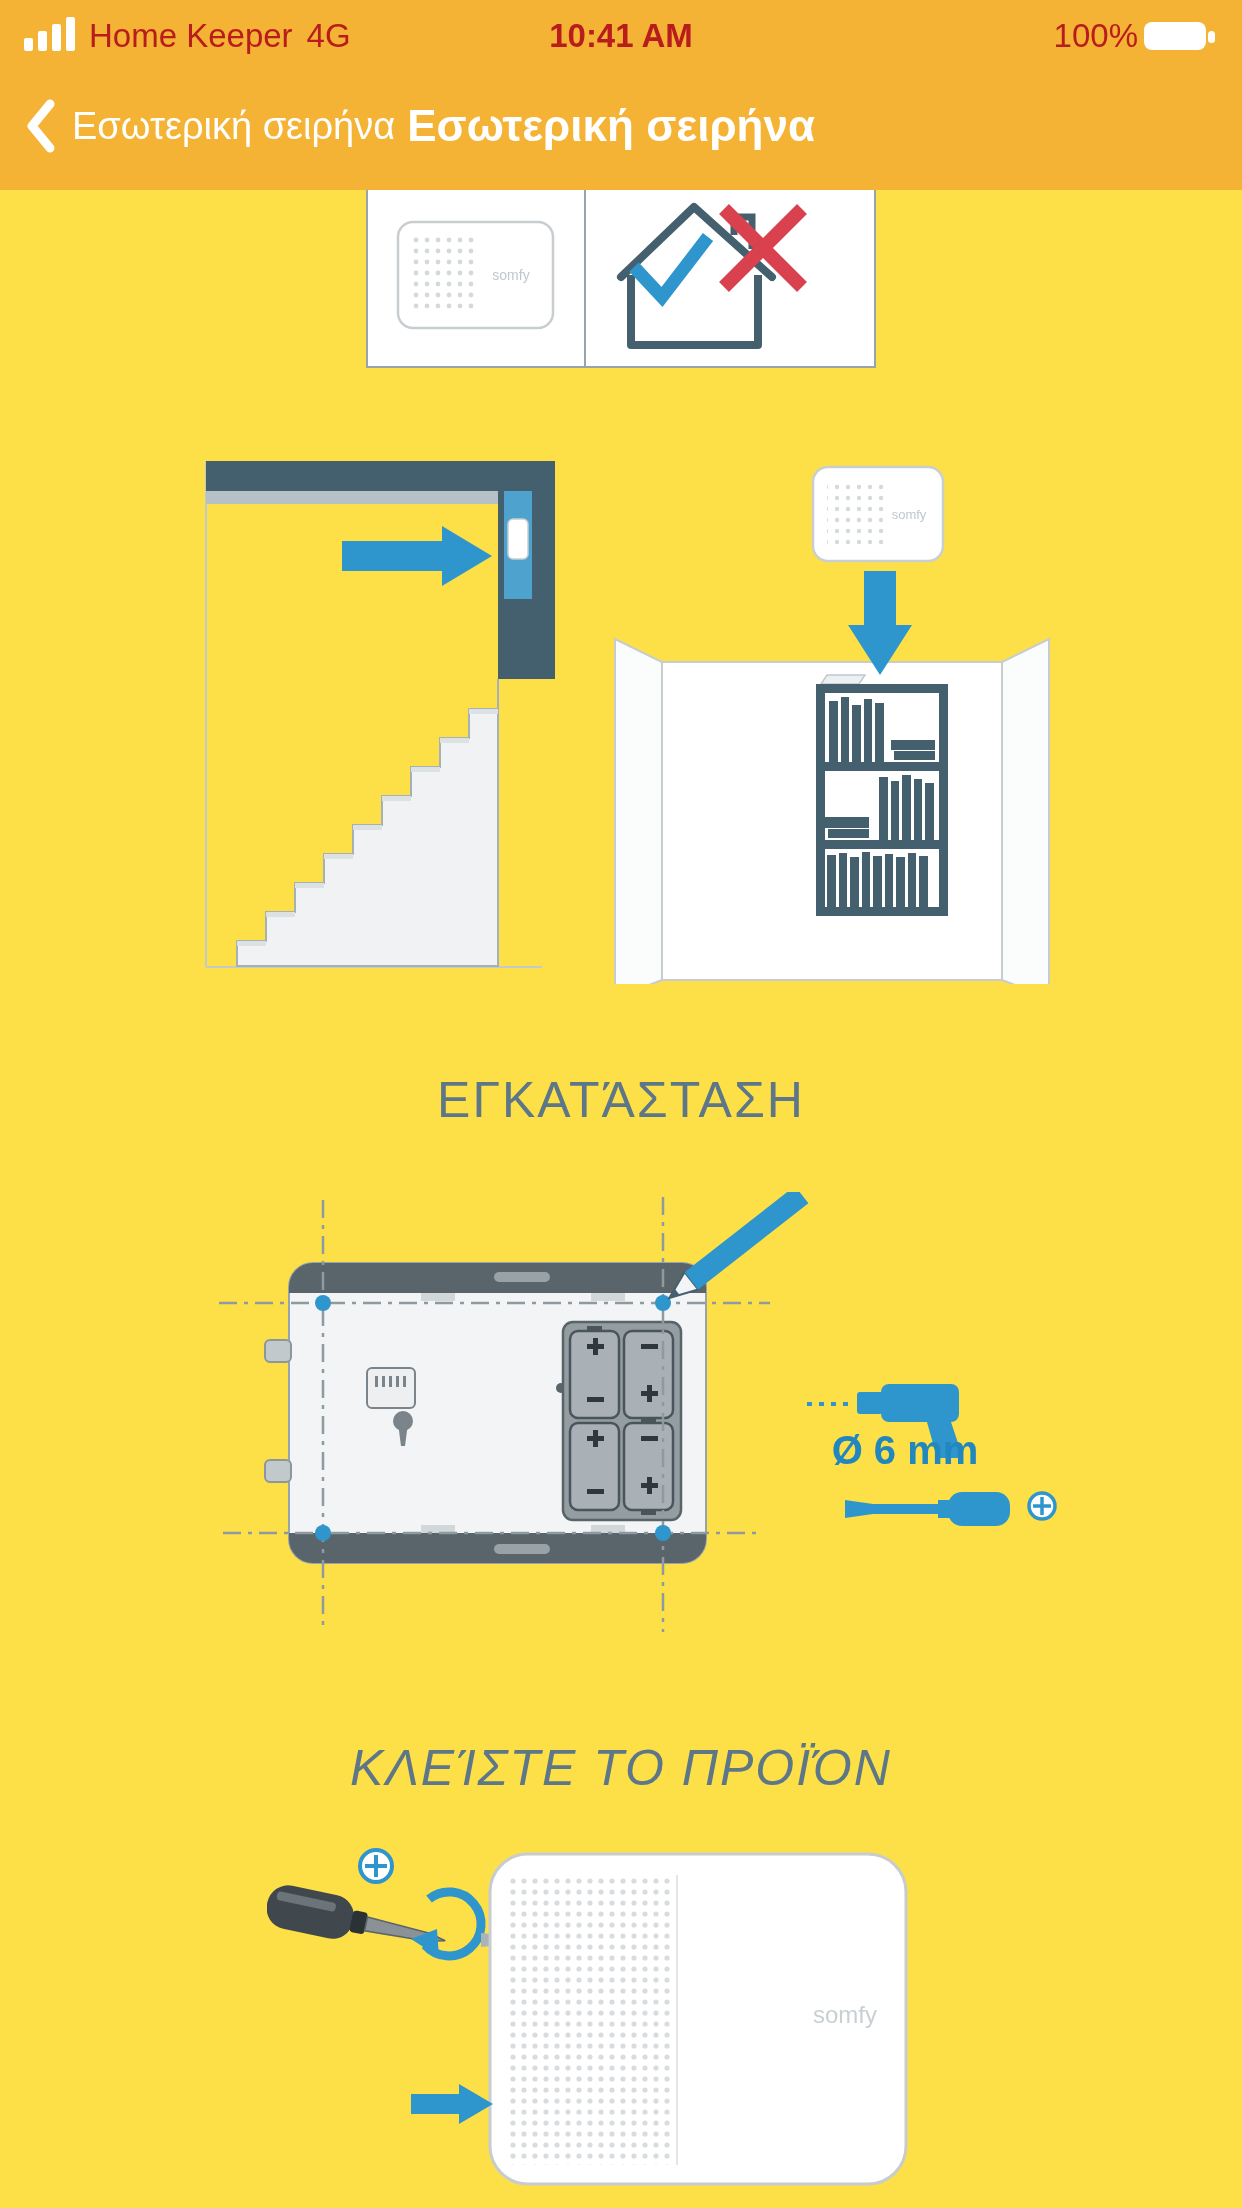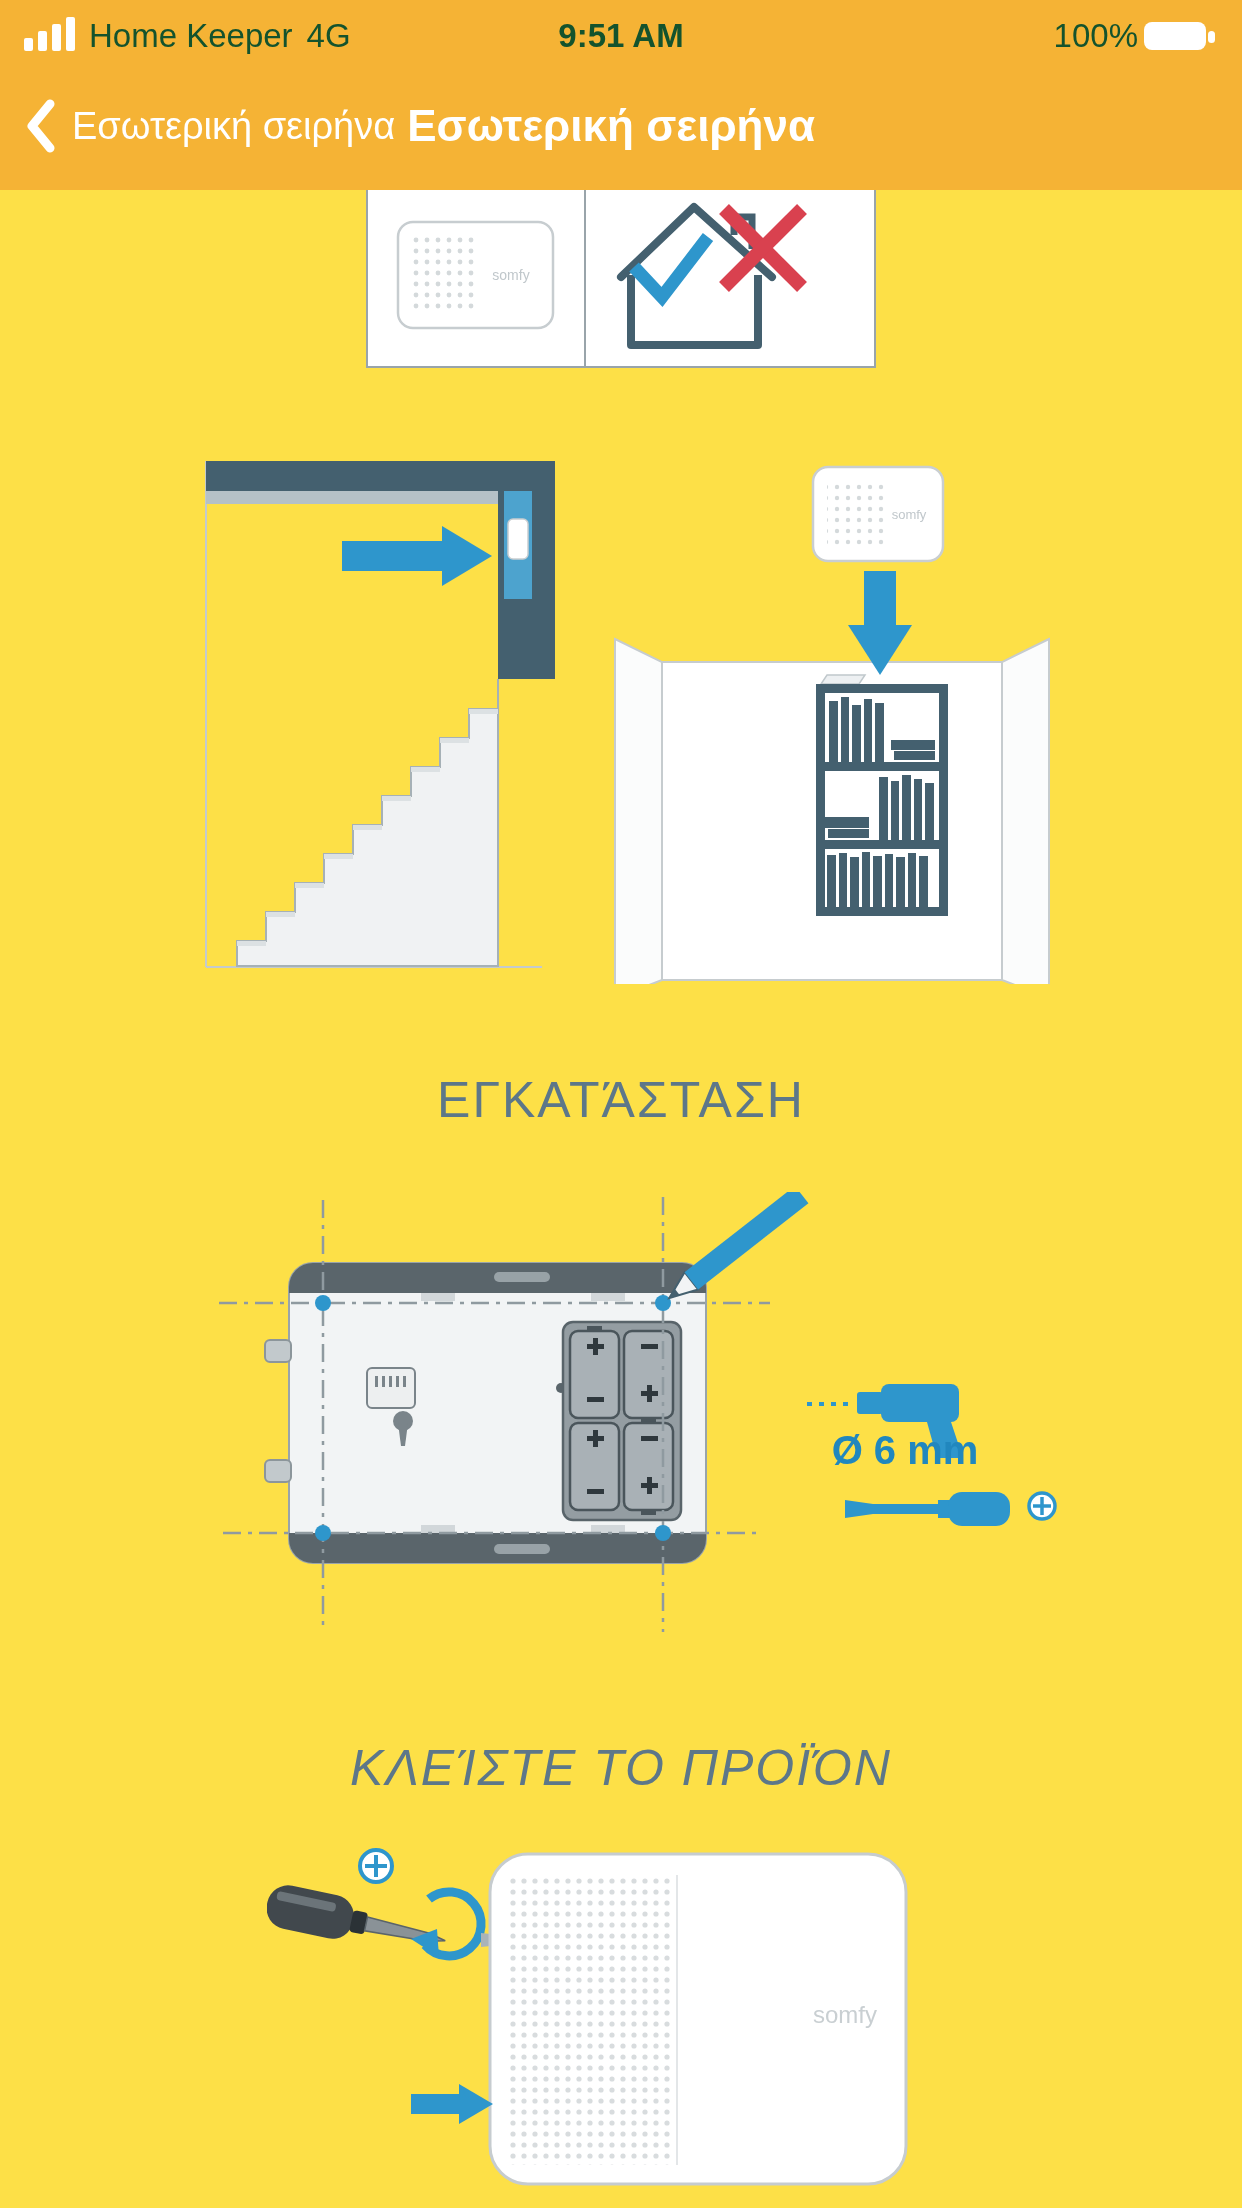--- a/index.html
+++ b/index.html
@@ -1,21 +1,21 @@
 <!DOCTYPE html>
 <html><head>
 <meta charset="utf-8">
 <style>
   * { margin:0; padding:0; box-sizing:border-box; }
   html,body { background:#fff; }
   body { font-family:"Liberation Sans","DejaVu Sans",sans-serif; }
   .screen { width:1242px; height:2208px; margin:0 auto; background:#fff; position:relative; overflow:hidden; }
 
   .header { background:#F5B335; }
-  .status-bar { height:62px; display:flex; align-items:center; padding:10px 24px 0 24px; color:#14532d; font-size:33px; }
+  .status-bar { height:62px; display:flex; align-items:center; padding:10px 24px 0 24px; color:#b91c1c; font-size:33px; }
   .sb-left { flex:1; display:flex; align-items:flex-end; gap:14px; }
   .sb-center { font-weight:700; }
   .sb-right { flex:1; display:flex; align-items:center; justify-content:flex-end; gap:4px; }
   .signal { display:flex; align-items:flex-end; gap:5px; padding-bottom:4px; }
   .signal i { display:block; width:9px; background:#fff; border-radius:2px; }
 
   .nav-bar { height:128px; display:flex; align-items:center; padding:0 26px; }
   .back-button { display:flex; align-items:center; gap:16px; cursor:pointer; }
   .back-label { font-size:38px; color:#fff; white-space:nowrap; }
   .nav-title { font-size:44px; font-weight:700; color:#fff; margin-left:12px; white-space:nowrap; }
@@ -47,21 +47,21 @@
       <div class="sb-left">
         <span class="signal">
           <i style="height:13px"></i>
             <i style="height:20px"></i>
             <i style="height:27px"></i>
             <i style="height:34px"></i>
         </span>
         <span>Home Keeper</span>
         <span>4G</span>
       </div>
-      <div class="sb-center">9:51 AM</div>
+      <div class="sb-center">10:41 AM</div>
       <div class="sb-right">
         <span>100%</span>
         <svg width="76" height="36" viewBox="0 0 76 36">
           <rect x="2" y="4" width="62" height="28" rx="8" fill="#fff"></rect>
           <rect x="66" y="13" width="7" height="12" rx="3.5" fill="#fff"></rect>
         </svg>
       </div>
     </div>
 
     <div class="nav-bar">

